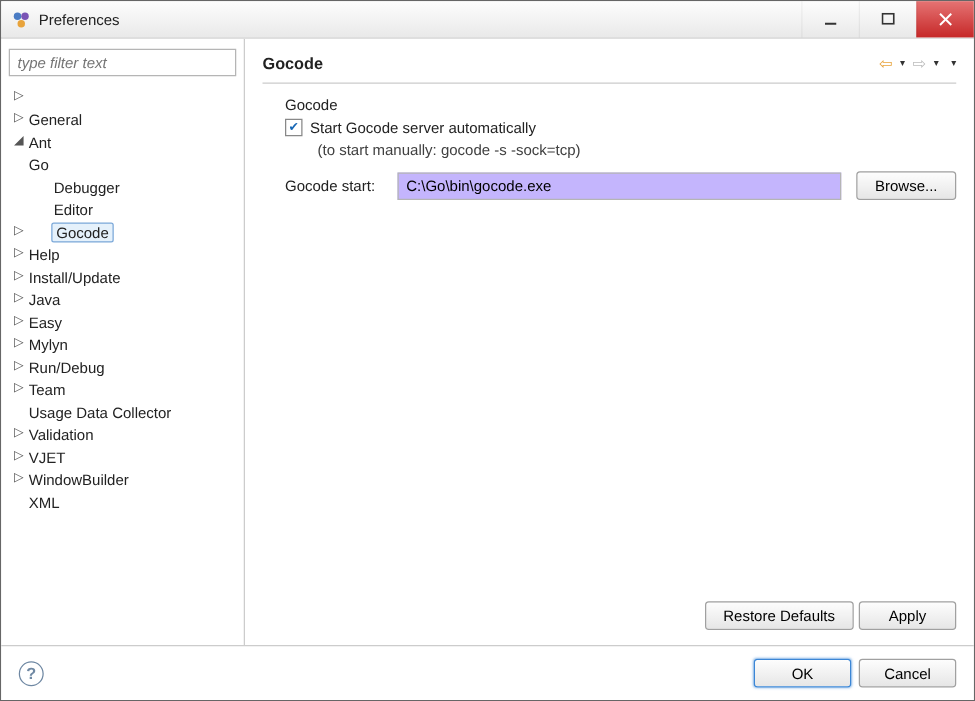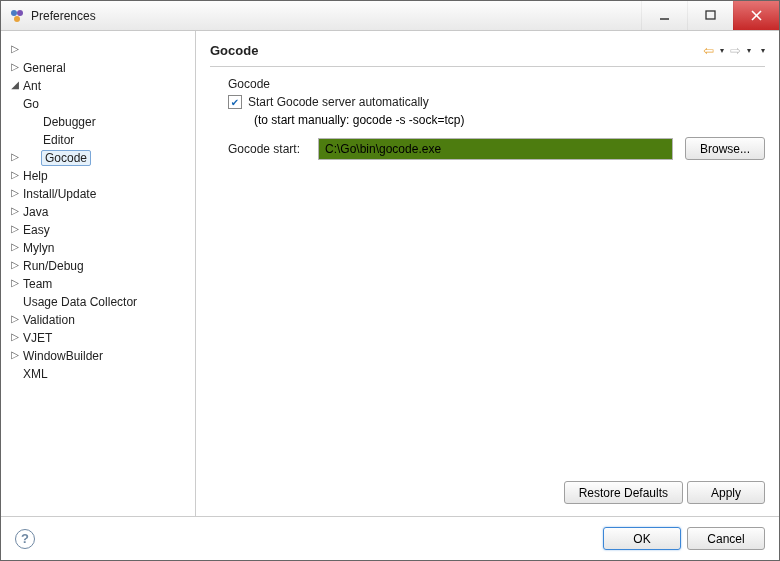--- a/index.html
+++ b/index.html
@@ -29,23 +29,23 @@
   .panel-header { display:flex; align-items:center; border-bottom:1px solid #ccc; padding:4px 0 8px 0; }
   .panel-title { font-weight:bold; font-size:13px; flex:1; }
   .nav-arrows { display:flex; gap:6px; align-items:center; }
   .nav-arrows .arrow { font-size:13px; }
   .nav-arrows .menu-tri { font-size:8px; color:#333; }
   .panel-body { flex:1; padding:10px 0 0 2px; }
   .group-label { margin:0 0 4px 16px; }
   .field-row { display:flex; align-items:center; margin:4px 0 4px 16px; }
   .checkbox-row { display:flex; align-items:center; margin:2px 0 4px 16px; }
   .checkbox { width:14px; height:14px; border:1px solid #888; background:#fff; margin-right:6px; display:flex; align-items:center; justify-content:center; font-size:10px; color:#1767b5; }
-  .hint { margin:2px 0 10px 42px; color:#000000; }
+  .hint { margin:2px 0 10px 42px; color:#404040; }
   .path-label { width:90px; }
-  .path-input { flex:1; height:22px; border:1px solid #b5b5b5; padding:0 6px; font-size:12px; margin-right:12px; background:#4d7c0f; }
+  .path-input { flex:1; height:22px; border:1px solid #b5b5b5; padding:0 6px; font-size:12px; margin-right:12px; background:#c4b5fd; }
   .btn { height:23px; padding:0 14px; background:linear-gradient(#fdfdfd,#e6e6e6); border:1px solid #a0a0a0; border-radius:3px; font-size:12px; cursor:default; }
   .panel-buttons { display:flex; justify-content:flex-end; gap:4px; padding:6px 0 4px 0; }
   
   .bottom { border-top:1px solid #ccc; padding:10px 14px; display:flex; align-items:center; justify-content:space-between; }
   .help-icon { width:20px; height:20px; border:1.5px solid #6f88a3; border-radius:50%; display:flex; align-items:center; justify-content:center; color:#6f88a3; font-weight:bold; font-size:13px; }
   .bottom-btns { display:flex; gap:6px; }
   .btn.primary { border:1.5px solid #3b86d6; box-shadow:0 0 2px rgba(59,134,214,.6); }
   .btn.wide { min-width:78px; }
 </style>
 </head>
@@ -79,20 +79,21 @@
             <line x1="10" y1="1" x2="1" y2="10" stroke="#fff" stroke-width="1.6"></line>
           </svg>
       </div>
     </div>
   </div>
 
   <div class="body">
     <div class="split">
 
       <div class="sidebar">
+        <input class="filter" placeholder="type filter text" style="">
         <div class="tree" id="tree">
             <div class="tree-item">
               <span class="tw">▷</span>
               <span class="label">General</span>
             </div>
             <div class="tree-item">
               <span class="tw">▷</span>
               <span class="label">Ant</span>
             </div>
             <div class="tree-item">

